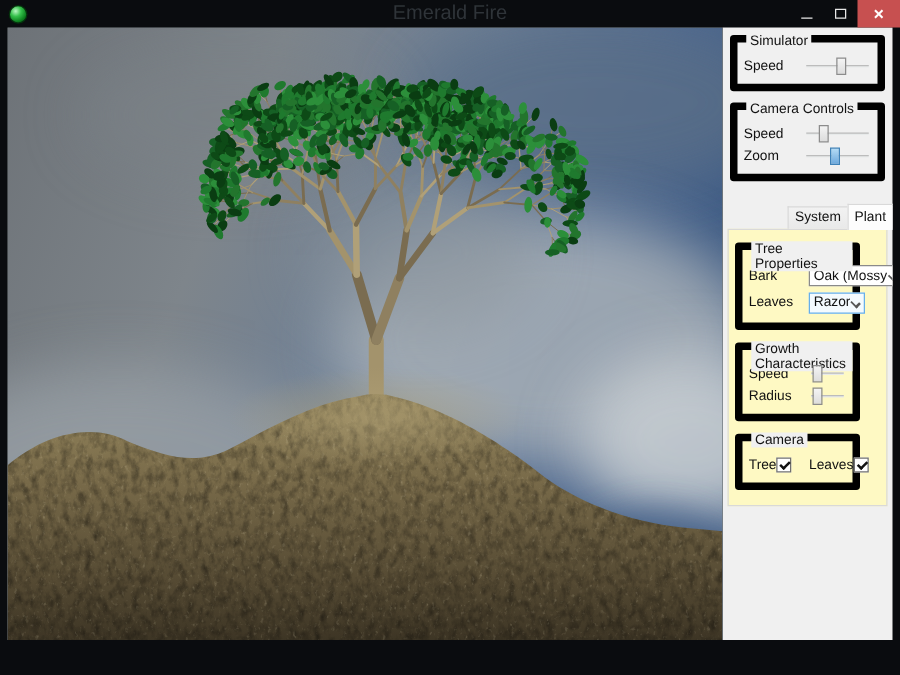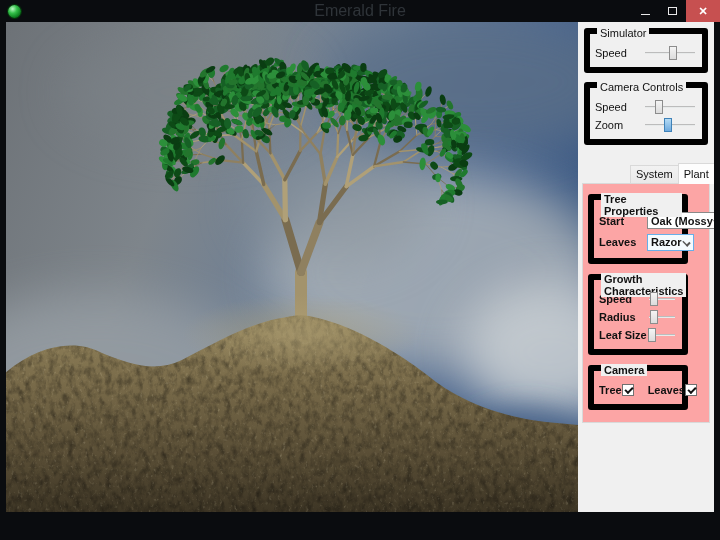--- a/index.html
+++ b/index.html
@@ -70,21 +70,21 @@
   .combo .arrow { width:8px; height:8px; flex:none; position:relative; }
   .combo .arrow::after { content:""; position:absolute; left:1px; top:1px; width:5px; height:5px;
     border-right:2px solid #555; border-bottom:2px solid #555; transform:rotate(45deg) scale(1,.7); }
   .combo.focused { border-color:#66afe9; background:#f4fafe; }
 
   
   .tabs { display:flex; align-items:center; margin:18px 0 0 0; height:21px;padding-left:48px; }
   .tab { padding:2px 5px 3px 5px; background:linear-gradient(#f2f2f2,#e9e9e9);
     border:1px solid #d9d9d9; border-bottom:none; margin-right:-1px; }
   .tab.active { background:#fdfdfd; padding-top:4px; padding-bottom:4px; position:relative; z-index:2; }
-  .tabpage { border:1px solid #d9d9d9; background:#fca5a5; padding:10px 19px 2px 3px; margin:-1px 0 0 0;font-weight:bold; }
+  .tabpage { border:1px solid #d9d9d9; background:#fef9c3; padding:10px 19px 2px 3px; margin:-1px 0 0 0; }
   .tabpage .group { margin-bottom:10px; }
 </style>
 </head>
 <body>
 
 <div class="window">
 
   <div class="titlebar">
     <div class="app-icon"></div>
     <div class="title-text">Emerald Fire</div>
@@ -2165,21 +2165,21 @@
         <div class="tab">System</div>
         <div class="tab active">Plant</div>
         <div class="tab">Environment</div>
       </div>
 
       <div class="tabpage">
 
         <div class="group">
           <span class="group-label">Tree Properties</span>
           <div class="row" style="height:21px;">
-            <span class="lbl">Start</span>
+            <span class="lbl">Bark</span>
             <div class="combo">
               <span class="val">Oak (Mossy</span>
               <span class="arrow"></span>
             </div>
           </div>
           <div class="row" style="height:22px;">
             <span class="lbl">Leaves</span>
             <div class="combo focused">
               <span class="val">Razor</span>
               <span class="arrow"></span>
@@ -2196,27 +2196,20 @@
               <div class="thumb" style="left: calc(22% - 4px);"></div>
             </div>
           </div>
           <div class="row">
             <span class="lbl">Radius</span>
             <div class="slider">
               <div class="track"></div>
               <div class="thumb" style="left: calc(22% - 4px);"></div>
             </div>
           </div>
-          <div class="row">
-            <span class="lbl">Leaf Size</span>
-            <div class="slider">
-              <div class="track"></div>
-              <div class="thumb" style="left: calc(15% - 4px);"></div>
-            </div>
-          </div>
         </div>
 
         <div class="group">
           <span class="group-label">Camera</span>
           <div class="row">
             <span style="width:30px;">Tree</span>
             <span class="cb checked"></span>
             <span style="margin-left:14px; width:40px;">Leaves</span>
             <span class="cb checked"></span>
           </div>

